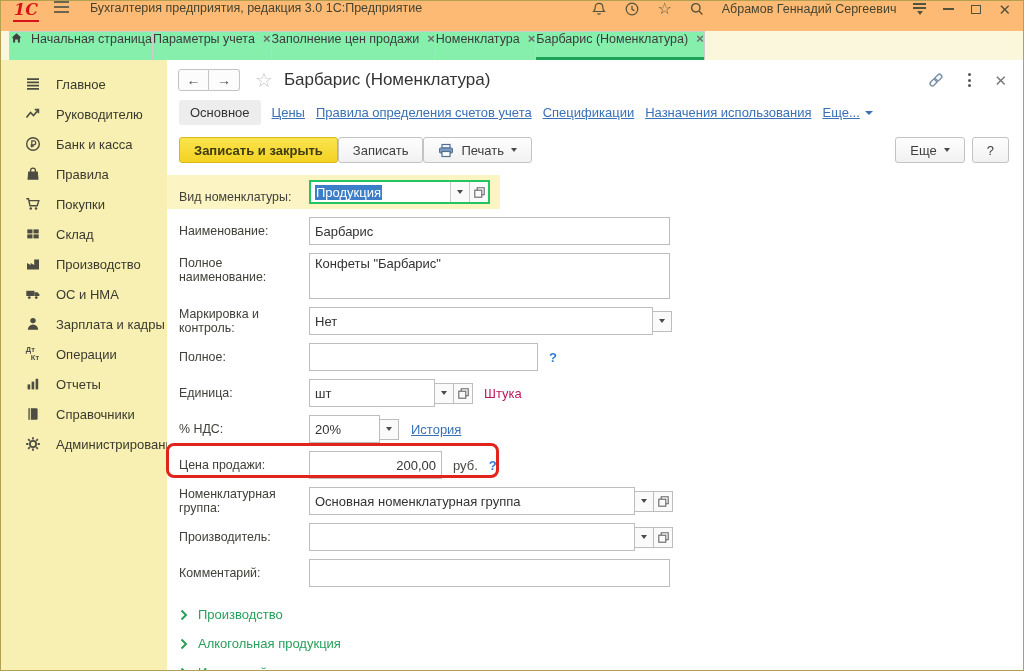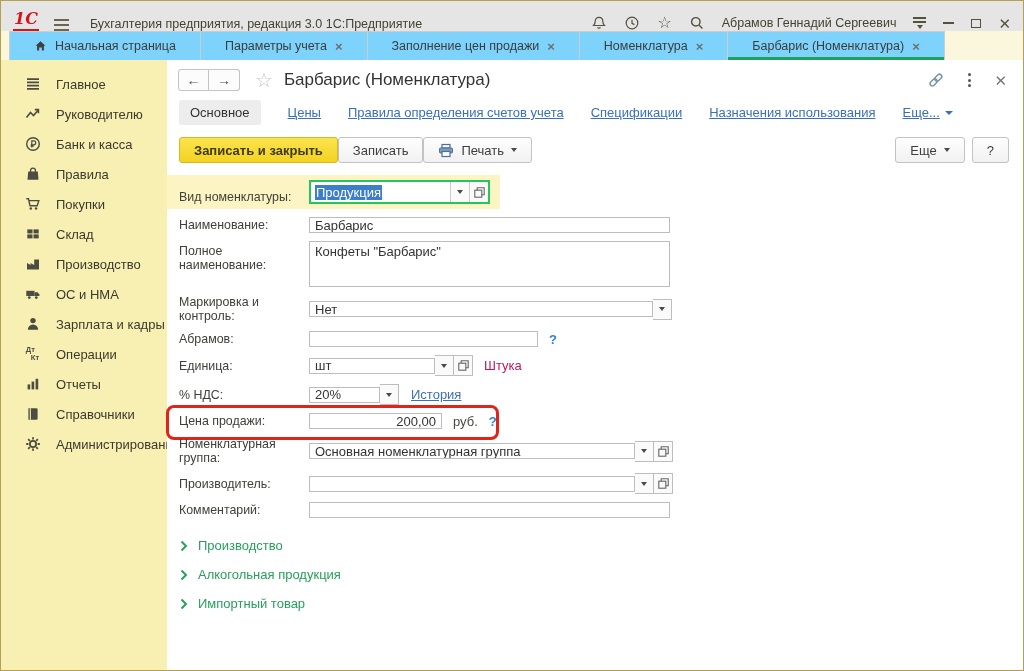--- a/index.html
+++ b/index.html
@@ -1,41 +1,41 @@
 <!DOCTYPE html>
 <html><head>
 <meta charset="utf-8">
 <style>
   * { margin:0; padding:0; box-sizing:border-box; }
   body { font-family:"Liberation Sans", sans-serif; background:#e8e8e8; }
   .window { width:1024px; height:671px; border:1px solid #b3a050; background:#fff;
             display:flex; flex-direction:column; overflow:hidden; }
 
   
-  .titlebar { height:30px; flex:none; background:#e5e5e5; display:flex; align-items:flex-end; padding:0 12px; }
+  .titlebar { height:30px; flex:none; background:#fdba74; display:flex; align-items:flex-start; padding:0 12px; }
   .logo { color:#d8141a; font:italic 700 16px "DejaVu Serif", serif; border-bottom:2px solid #d8141a;
           line-height:1.1; padding:0 1px 1px 1px; margin-right:15px; }
   .hamburger { display:flex; flex-direction:column; gap:3px; cursor:pointer; margin-right:4px; }
   .hamburger i { width:15px; height:2px; background:#6b6550; }
   .tb-title { font-size:12.5px; color:#45432f; margin-left:17px; }
   .tb-right { margin-left:auto; display:flex; align-items:center; gap:17px; }
   .tb-icon { display:flex; align-items:center; cursor:pointer; }
   .tb-star { font-size:16px; color:#54513b; line-height:1; }
   .username { font-size:12.5px; color:#45432f; cursor:pointer; }
   .svcicon { display:flex; flex-direction:column; align-items:center; gap:2px; cursor:pointer; }
   .svcicon i { width:13px; height:1.8px; background:#55523c; }
   .svcicon .c { width:0; height:0; border-left:3.5px solid transparent; border-right:3.5px solid transparent;
                 border-top:4px solid #55523c; background:none; }
   .wc-min { width:11px; height:2px; background:#55523c; cursor:pointer; }
   .wc-max { width:10px; height:9px; border:1.6px solid #55523c; cursor:pointer; }
   .wc-close { font-size:15px; color:#55523c; line-height:1; cursor:pointer; }
 
   
   .tabbar { height:29px; flex:none; background:#fbf7dd; display:flex; align-items:stretch; padding-left:8px; }
-  .tab { display:flex; align-items:center; gap:8px; padding:0 24px; background:#7dd3fc;
+  .tab { display:flex; align-items:flex-start; gap:8px; padding:0 0; background:#86efac;
          border:1px solid #ccc; border-bottom:none; margin-right:-1px; font-size:12.5px; color:#3c3c3c;
          position:relative; cursor:pointer; white-space:nowrap; }
   .tab.active::after { content:""; position:absolute; left:0; right:0; bottom:0; height:3px; background:#1fa25a; }
   .tab-close { color:#6e6e6e; font-size:13px; font-weight:bold; line-height:1; cursor:pointer; }
 
   
   .content { flex:1; display:flex; min-height:0; }
   .sidebar { width:166px; flex:none; background:#f8efb2; padding-top:9px; }
   .side-item { height:30px; display:flex; align-items:center; padding-left:23px; font-size:13px;
                color:#3a3a2e; cursor:pointer; white-space:nowrap; }
@@ -55,21 +55,21 @@
   .navbtn.back { border-radius:3px 0 0 3px; }
   .navbtn.fwd  { border-radius:0 3px 3px 0; border-left:none; }
   .fav-star { font-size:20px; color:#c6c6c6; margin:0 11px 0 15px; cursor:pointer; line-height:1; }
   .form-title { font-size:17px; color:#333; }
   .header-right { margin-left:auto; display:flex; align-items:center; gap:21px; }
   .vdots { display:flex; flex-direction:column; gap:2.5px; cursor:pointer; padding:2px; }
   .vdots i { width:3px; height:3px; background:#555; border-radius:50%; }
   .hdr-close { font-size:15px; color:#777; cursor:pointer; line-height:1; }
 
   
-  .form-nav { display:flex; align-items:center; padding:5px 16px 9px 12px; gap:27px; font-size:13px; }
+  .form-nav { display:flex; align-items:center; padding:5px 16px 9px 12px; gap:11px; font-size:13px; }
   .nav-chip { background:#ededed; border-radius:3px; padding:5px 11px; color:#333; cursor:pointer; }
   .nav-link { color:#3a70b5; text-decoration:underline; cursor:pointer; white-space:nowrap; }
   .nav-more { color:#3a70b5; text-decoration:underline; cursor:pointer; display:inline-flex;
               align-items:center; gap:5px; }
   .bluecaret { width:0; height:0; border-left:4px solid transparent; border-right:4px solid transparent;
                border-top:4.5px solid #3a70b5; }
 
   
   .form-toolbar { display:flex; align-items:center; padding:3px 14px 10px 12px; }
   .btn { height:26px; display:inline-flex; align-items:center; gap:7px; padding:0 14px;
@@ -80,21 +80,21 @@
   .caret { width:0; height:0; border-left:3.5px solid transparent; border-right:3.5px solid transparent;
            border-top:4px solid #4a4a4a; }
   .toolbar-right { margin-left:auto; display:flex; gap:7px; }
 
   
   .form-fields { padding:2px 0 0 12px; font-size:13px; }
   .frow { display:flex; align-items:center; margin-bottom:8px; position:relative; }
   .frow.top { align-items:flex-start; }
   .flabel { width:130px; flex:none; font-size:12.4px; color:#40403a; padding-top:0; }
   .frow.top .flabel { padding-top:3px; }
-  .tinput { height:16px; border:1px solid #bdbdbd; padding:0 5px; font-size:13px;
+  .tinput { height:28px; border:1px solid #bdbdbd; padding:0 5px; font-size:13px;
             font-family:inherit; color:#333; background:#fff; }
   .tarea { width:361px; height:46px; border:1px solid #bdbdbd; padding:2px 5px; font-size:13px;
            font-family:inherit; color:#333; resize:none; }
   .w361 { width:361px; } .w344 { width:344px; } .w229 { width:229px; }
   .w326 { width:326px; } .w126 { width:126px; } .w71 { width:71px; } .w133 { width:133px; text-align:right; }
   .fbtn { width:19px; height:21px; border:1px solid #bdbdbd; border-left:none; background:#fafafa;
           display:flex; align-items:center; justify-content:center; cursor:pointer; flex:none; }
   .helpq { color:#2f7ed8; font-weight:bold; margin-left:11px; cursor:pointer; }
   .suffix { margin-left:11px; color:#4a4a44; }
   .suffix.dim { color:#be185d; }
@@ -405,21 +405,21 @@
 
         <div class="frow">
           <span class="flabel">Маркировка и контроль:</span>
           <input class="tinput w344" value="Нет" style="">
           <span class="fbtn">
               <span class="caret"></span>
             </span>
         </div>
 
         <div class="frow">
-          <span class="flabel">Абрамов:</span>
+          <span class="flabel">Полное:</span>
           <input class="tinput w229" value="" style="">
           <span class="helpq">?</span>
         </div>
 
 
         <div class="frow">
           <span class="flabel">Единица:</span>
           <input class="tinput w126" value="шт" style="">
           <span class="fbtn">
               <span class="caret"></span>

